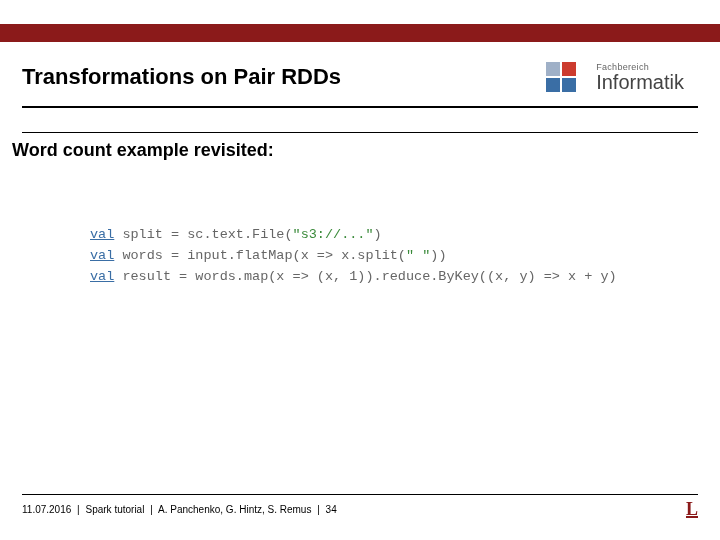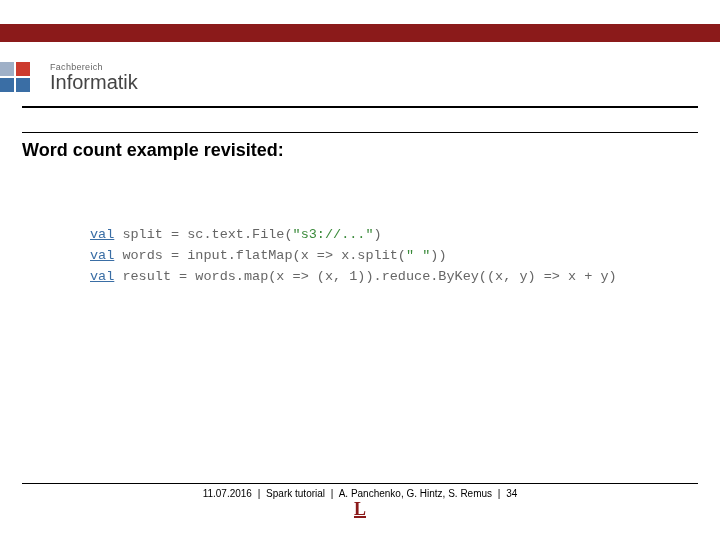--- a/index.html
+++ b/index.html
@@ -72,21 +72,21 @@
     position: absolute;
     top: 132px;
     left: 22px;
     width: 676px;
     height: 1px;
     background: #000;
   }
   .subtitle {
     position: absolute;
     top: 140px;
-    left: 22px;
+    left: 12px;
     font-size: 18px;
     font-weight: bold;
     color: #000;
   }
   .code-block {
     position: absolute;
     top: 225px;
     left: 90px;
     font-family: "Lucida Console", "Courier New", monospace;
     font-size: 13.5px;
@@ -101,39 +101,39 @@
     bottom: 20px;
     left: 22px;
     width: 676px;
     border-top: 1px solid #000;
     padding-top: 4px;
     font-size: 10px;
     color: #000;
     display: flex;
     align-items: center;
     justify-content: space-between;
-    flex-direction: column;
   }
   .footer-left span.sep { margin: 0 3px; }
   .footer-logo {
     font-family: Georgia, 'Times New Roman', serif;
     font-weight: bold;
     font-size: 18px;
     color: #8b1a1a;
     text-decoration: underline;
     text-decoration-thickness: 1.5px;
     text-underline-offset: 1px;
   }
 </style>
 </head>
 <body>
 
 <div class="top-bar"></div>
 
 <div class="header-row">
+  <div class="title">Transformations on Pair RDDs</div>
   <div class="logo-block">
     <div class="logo-grid">
       <div class="sq-a"></div>
         <div class="sq-b"></div>
         <div class="sq-c"></div>
         <div class="sq-d"></div>
     </div>
     <div class="logo-text">
       <span class="line1">Fachbereich</span>
       <span class="line2">Informatik</span>

